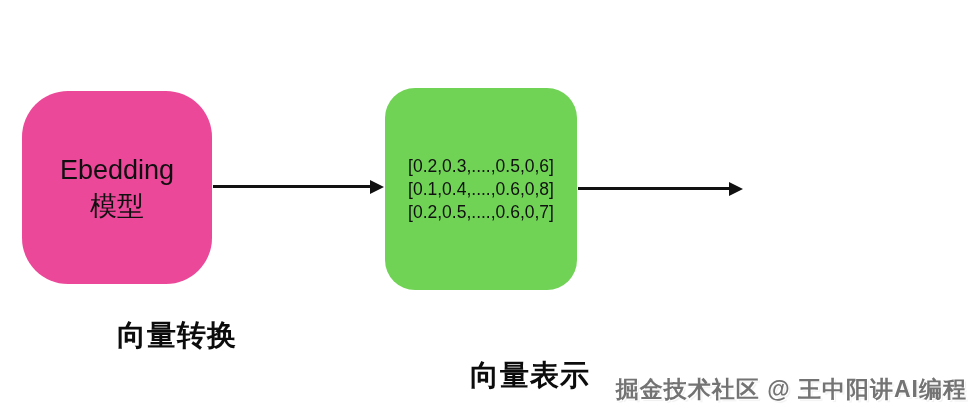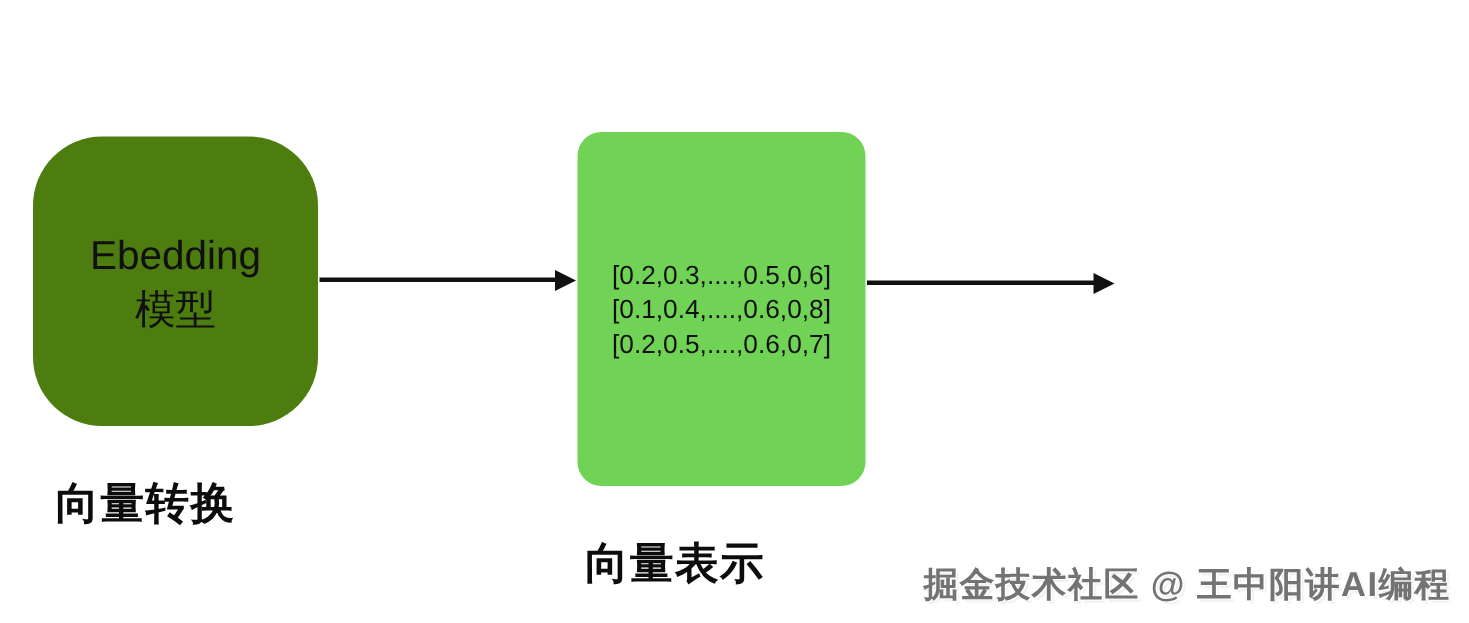--- a/index.html
+++ b/index.html
@@ -13,62 +13,62 @@
   .node {
     position: absolute; display: flex; flex-direction: column;
     align-items: center; justify-content: center;
     color: #101010; text-align: center;
   }
   .node-embedding {
     left: 22px; top: 91px; width: 190px; height: 193px;
     border-radius: 46px; font-size: 27px; line-height: 36px;
   }
   .node-vectors {
-    left: 385px; top: 88px; width: 192px; height: 236px;
-    border-radius: 16px; font-size: 17.5px; line-height: 23px;
+    left: 385px; top: 88px; width: 192px; height: 202px;
+    border-radius: 30px; font-size: 17.5px; line-height: 23px;
   }
   .node-pgsql {
     left: 742px; top: 90px; width: 192px; height: 195px;
     border-radius: 50%; font-size: 27px;
   }
 
   .arrow { position: absolute; height: 3px; background: #111111; }
   .arrow::after {
     content: ""; position: absolute; right: -13px; top: -5.5px;
     width: 0; height: 0;
     border-left: 14px solid #111111;
     border-top: 7px solid transparent;
     border-bottom: 7px solid transparent;
   }
   .arrow-1 { left: 213px; top: 185px; width: 158px; }
   .arrow-2 { left: 578px; top: 187px; width: 152px; }
 
   .shape-label {
     position: absolute; top: 316px; height: 40px; width: 200px;
     font-size: 29px; font-weight: 700; color: #0c0c0c;
-    text-align: left; letter-spacing: 1px;
+    text-align: right; letter-spacing: 1px;
   }
   .shape-label-1 { left: 37px; }
   .shape-label-2 { left: 390px; margin-top: 40px; }
   .shape-label-3 { left: 757px; }
 
   .watermark {
     position: absolute; right: 12px; bottom: 10px;
     font-size: 23px; font-weight: 700; color: #737373;
     letter-spacing: 1px;
     text-shadow: 1px 1px 0 #ffffff, 2px 2px 1px #f0f0f0;
     white-space: nowrap;
   }
 </style>
 </head>
 <body>
 
 <div class="canvas">
 
-  <div class="node node-embedding" style="background: #4d7c0f;">
+  <div class="node node-embedding" style="background: #ec4899;">
     <div>Ebedding</div>
     <div>模型</div>
   </div>
 
   <div class="arrow arrow-1"></div>
 
   <div class="node node-vectors" style="background: rgb(112, 211, 86);">
     <div>[0.2,0.3,....,0.5,0,6]</div>
     <div>[0.1,0.4,....,0.6,0,8]</div>
     <div>[0.2,0.5,....,0.6,0,7]</div>

